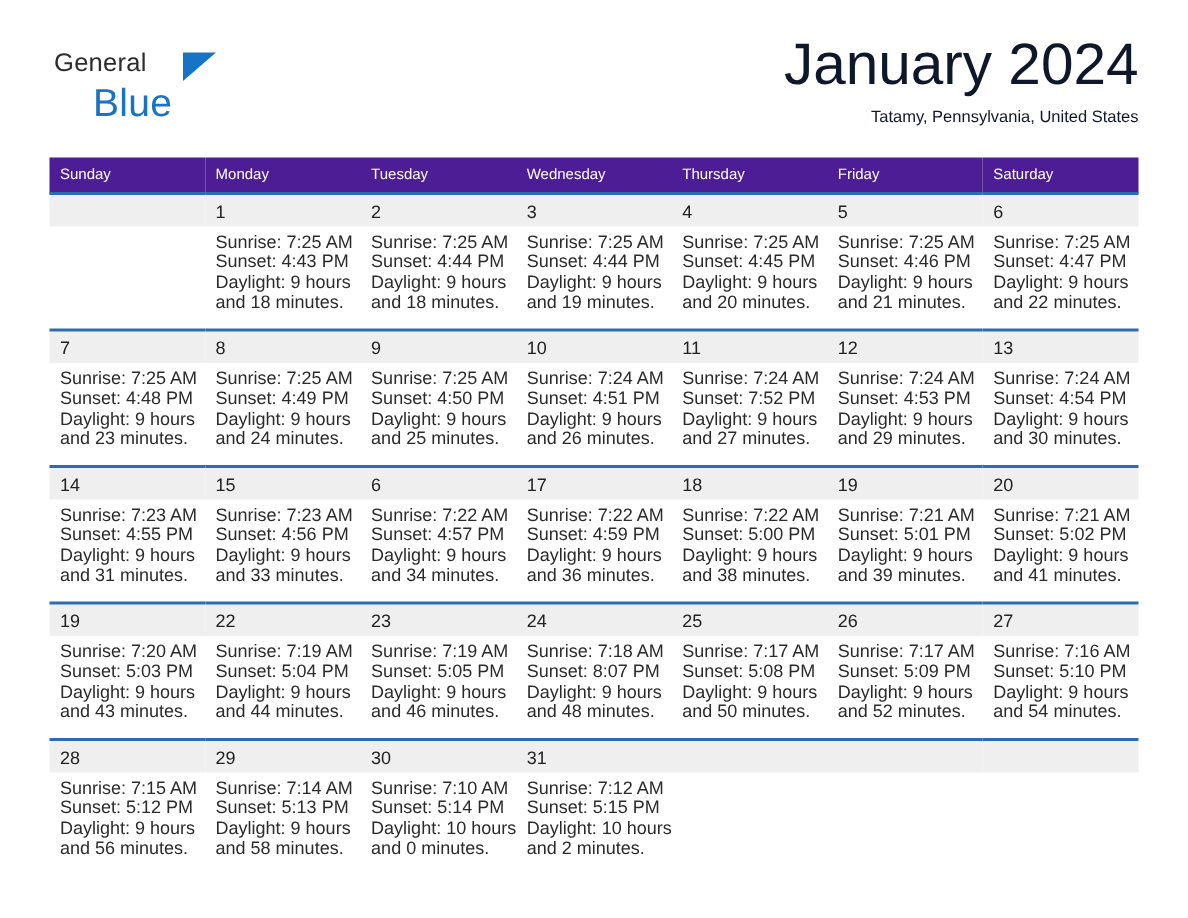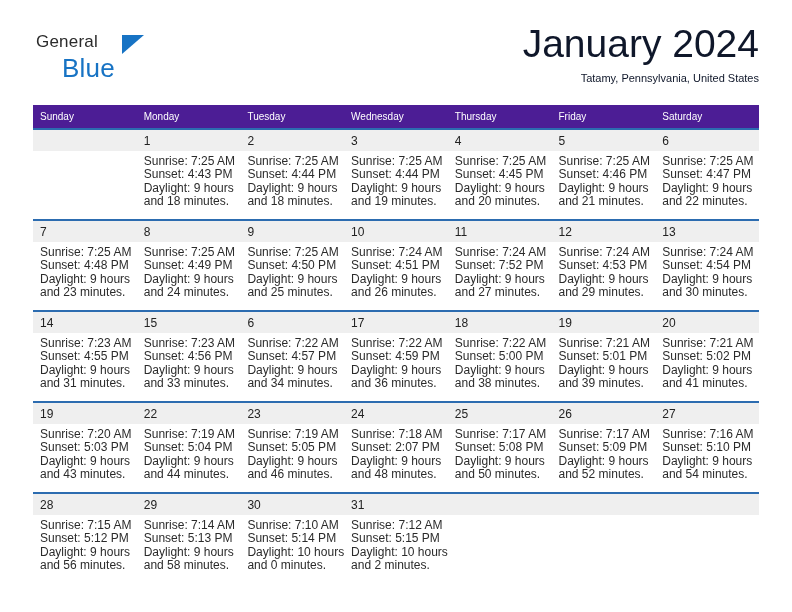--- a/index.html
+++ b/index.html
@@ -432,21 +432,21 @@
                 <div>Daylight: 9 hours</div>
                 <div>and 46 minutes.</div>
               </div>
             </div>
           </td>
           <td>
             <div class="cell-inner">
               <div class="daynum">24</div>
               <div class="details">
                 <div>Sunrise: 7:18 AM</div>
-                <div>Sunset: 2:07 PM</div>
+                <div>Sunset: 8:07 PM</div>
                 <div>Daylight: 9 hours</div>
                 <div>and 48 minutes.</div>
               </div>
             </div>
           </td>
           <td>
             <div class="cell-inner">
               <div class="daynum">25</div>
               <div class="details">
                 <div>Sunrise: 7:17 AM</div>

